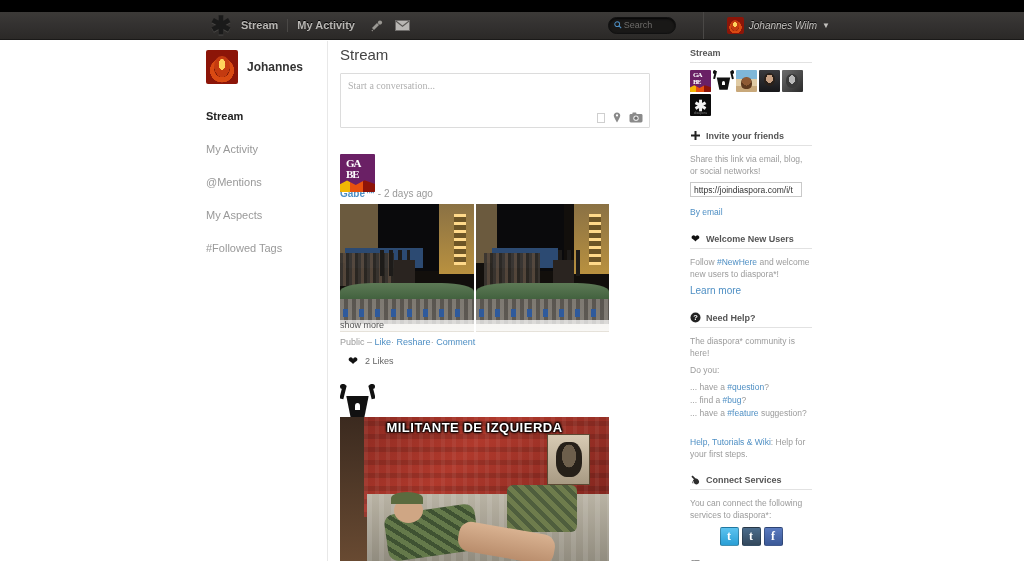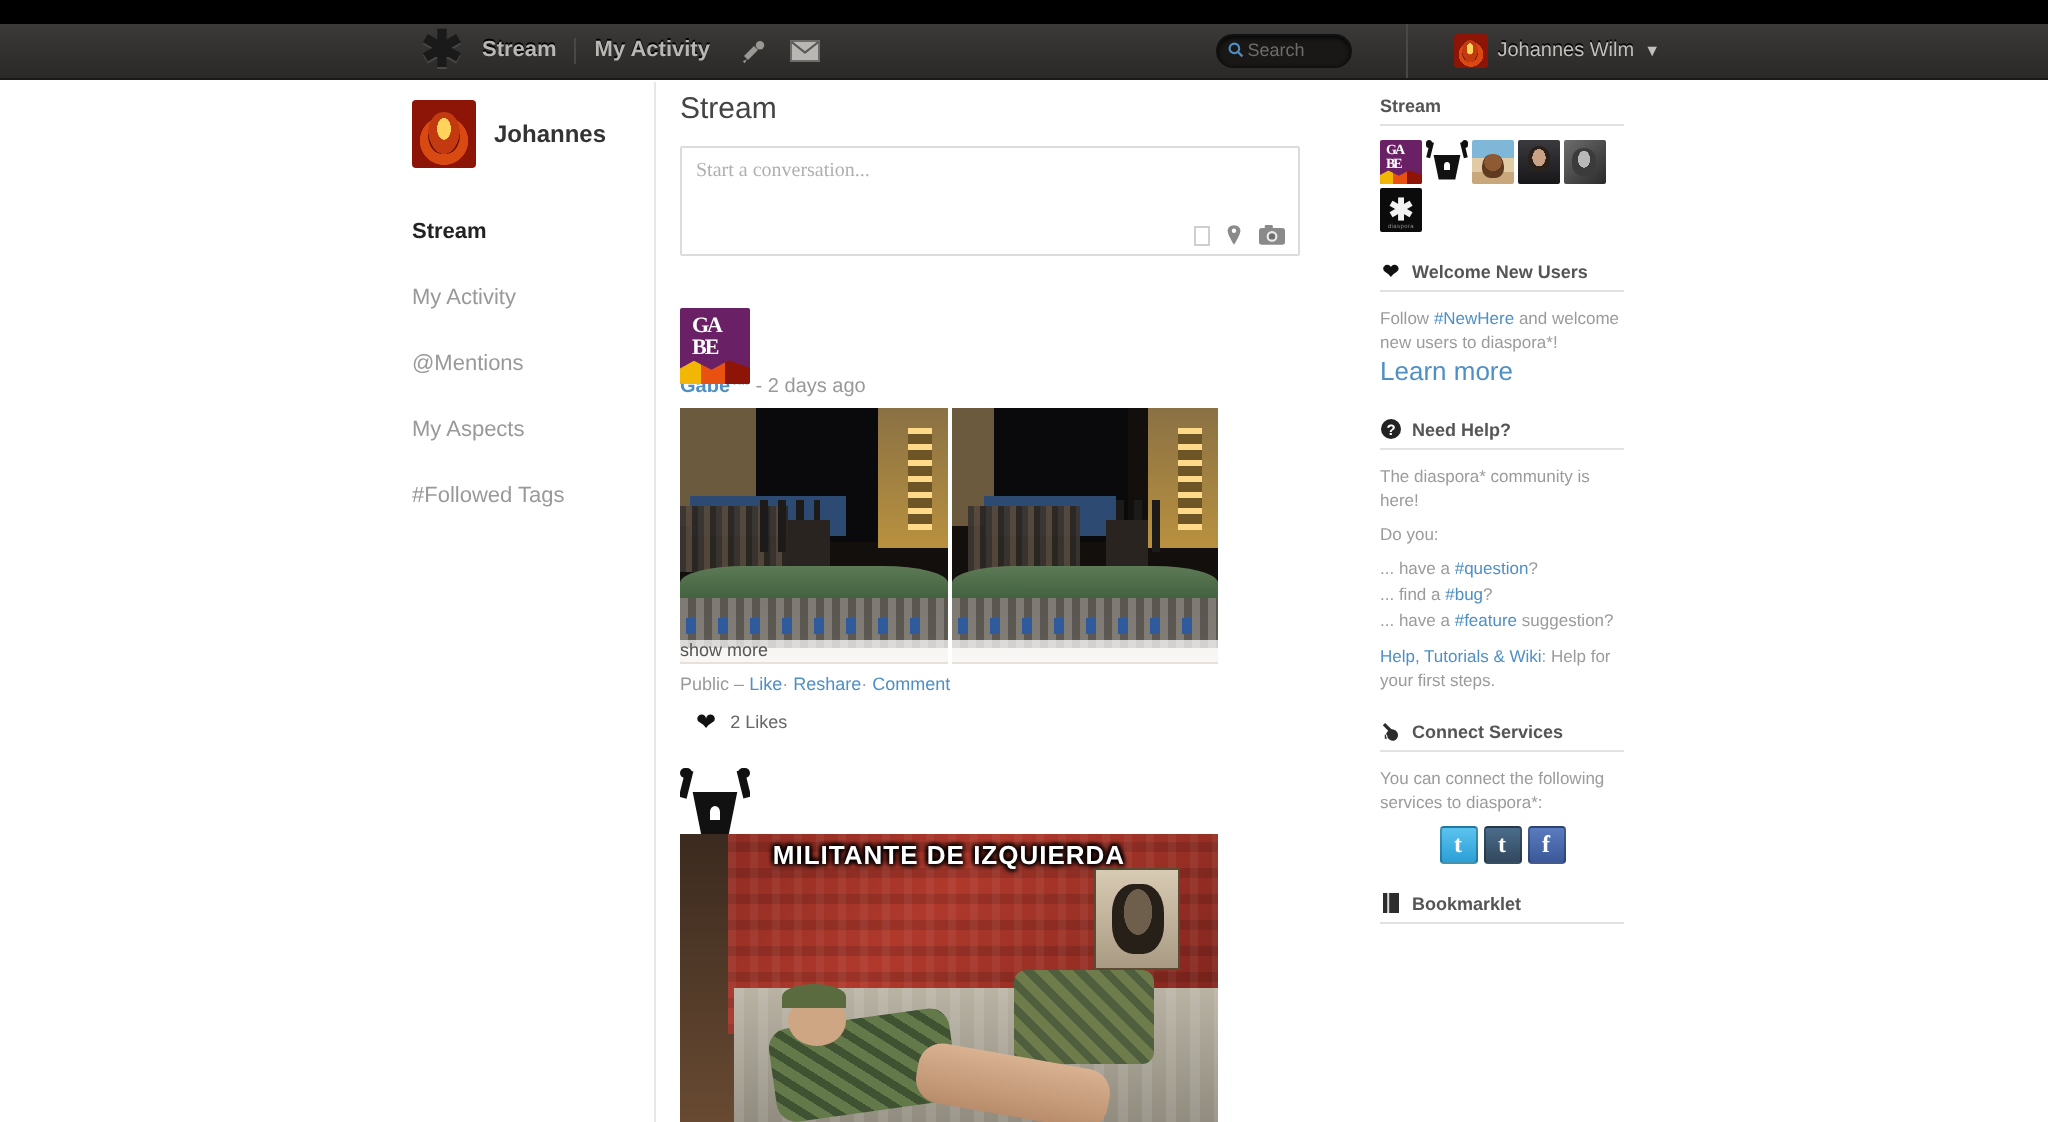--- a/index.html
+++ b/index.html
@@ -61,21 +61,21 @@
   .search-box .mag {
     position: absolute; left: 5px; top: 3px; width: 8px; height: 8px;
   }
   .search-text { color: #6e6c6a; font-size: 9px; line-height: 17px; white-space: nowrap; }
   .user-divider { width: 1px; height: 27px; background: #4a4846; margin: 0 10px 0 14px; }
   .user-menu { display: flex; align-items: center; cursor: pointer; gap: 5px; }
   .user-av {
     width: 17px; height: 17px; border-radius: 2px; overflow: hidden;
     background: #7d1a10; position: relative; flex: none;
   }
-  .user-name { color: #c2c0bd; font-size: 10px; text-shadow: 0 -1px 0 #000; white-space: nowrap; }
+  .user-name { color: #c2c0bd; font-size: 10px; text-shadow: 0 -1px 0 #000; white-space: nowrap; font-style: italic; }
   .caret-d { color: #c2c0bd; font-size: 8px; }
 
   
   .col-left {
     position: absolute; left: 196px; top: 41px; width: 132px; height: 520px;
     border-right: 1px solid #e8e8e8; padding-top: 9px;
   }
   .me-row { display: flex; align-items: center; gap: 9px; padding-left: 10px; margin-bottom: 22px; cursor: pointer; }
   .me-av { width: 32px; height: 34px; border-radius: 2px; overflow: hidden; position: relative; background: #8d1d10; flex: none; }
   .me-name { font-size: 12px; font-weight: bold; color: #333; }
@@ -451,51 +451,64 @@
         <div class="av-sm av-sea"></div>
         <div class="av-sm av-man"></div>
         <div class="av-sm av-grey"></div>
         <div class="av-sm av-dia">
           <span class="ast2">✱</span>
             <span class="cap2">diaspora</span>
         </div>
       </div>
     </div>
 
+    <div class="rs-block">
+      <div class="rs-head">
+        <span class="ic">
+          <svg width="9" height="9" viewBox="0 0 9 9">
+              <path d="M4.5 0 V9 M0 4.5 H9" stroke="#222" stroke-width="2"></path>
+            </svg>
+        </span>
+        <span>Invite your friends</span>
+      </div>
+      <div class="rs-text">Share this link via email, blog, or social networks!</div>
+      <input class="invite-input" readonly="" value="https://joindiaspora.com/i/t" style="">
+      <a class="rs-link" style="font-size:8.5px">By email</a>
+    </div>
 
     <div class="rs-block">
       <div class="rs-head">
         <span class="ic" style="color:#111;font-size:10px;">❤</span>
         <span>Welcome New Users</span>
       </div>
       <div class="rs-text">
         <span>Follow </span><a class="rs-link">#NewHere</a><span> and welcome new users to diaspora*!</span>
       </div>
-      <a class="rs-link" style="font-size:13px">Learn more</a>
+      <a class="rs-link" style="font-size:10px">Learn more</a>
     </div>
 
     <div class="rs-block">
       <div class="rs-head">
         <span class="ic">
           <svg width="11" height="11" viewBox="0 0 11 11">
             <circle cx="5.5" cy="5.5" r="5" fill="#222"></circle>
             <text x="5.5" y="8.4" font-size="7.5" fill="#fff" text-anchor="middle" font-family="Liberation Sans, sans-serif" font-weight="bold">?</text>
           </svg>
         </span>
         <span>Need Help?</span>
       </div>
       <div class="rs-text" style="margin-bottom:5px">The diaspora* community is here!</div>
       <div class="rs-text" style="margin-bottom:5px">Do you:</div>
       <div class="rs-list">
         <span>... have a </span><a class="rs-link">#question</a><span>?</span>
       </div>
       <div class="rs-list">
         <span>... find a </span><a class="rs-link">#bug</a><span>?</span>
       </div>
-      <div class="rs-list" style="margin-bottom:5px">
+      <div class="rs-list" style="margin-bottom:16px">
         <span>... have a </span><a class="rs-link">#feature</a><span> suggestion?</span>
       </div>
       <div class="rs-text">
         <a class="rs-link">Help, Tutorials &amp; Wiki</a><span>: Help for your first steps.</span>
       </div>
     </div>
 
     <div class="rs-block">
       <div class="rs-head">
         <span class="ic">

